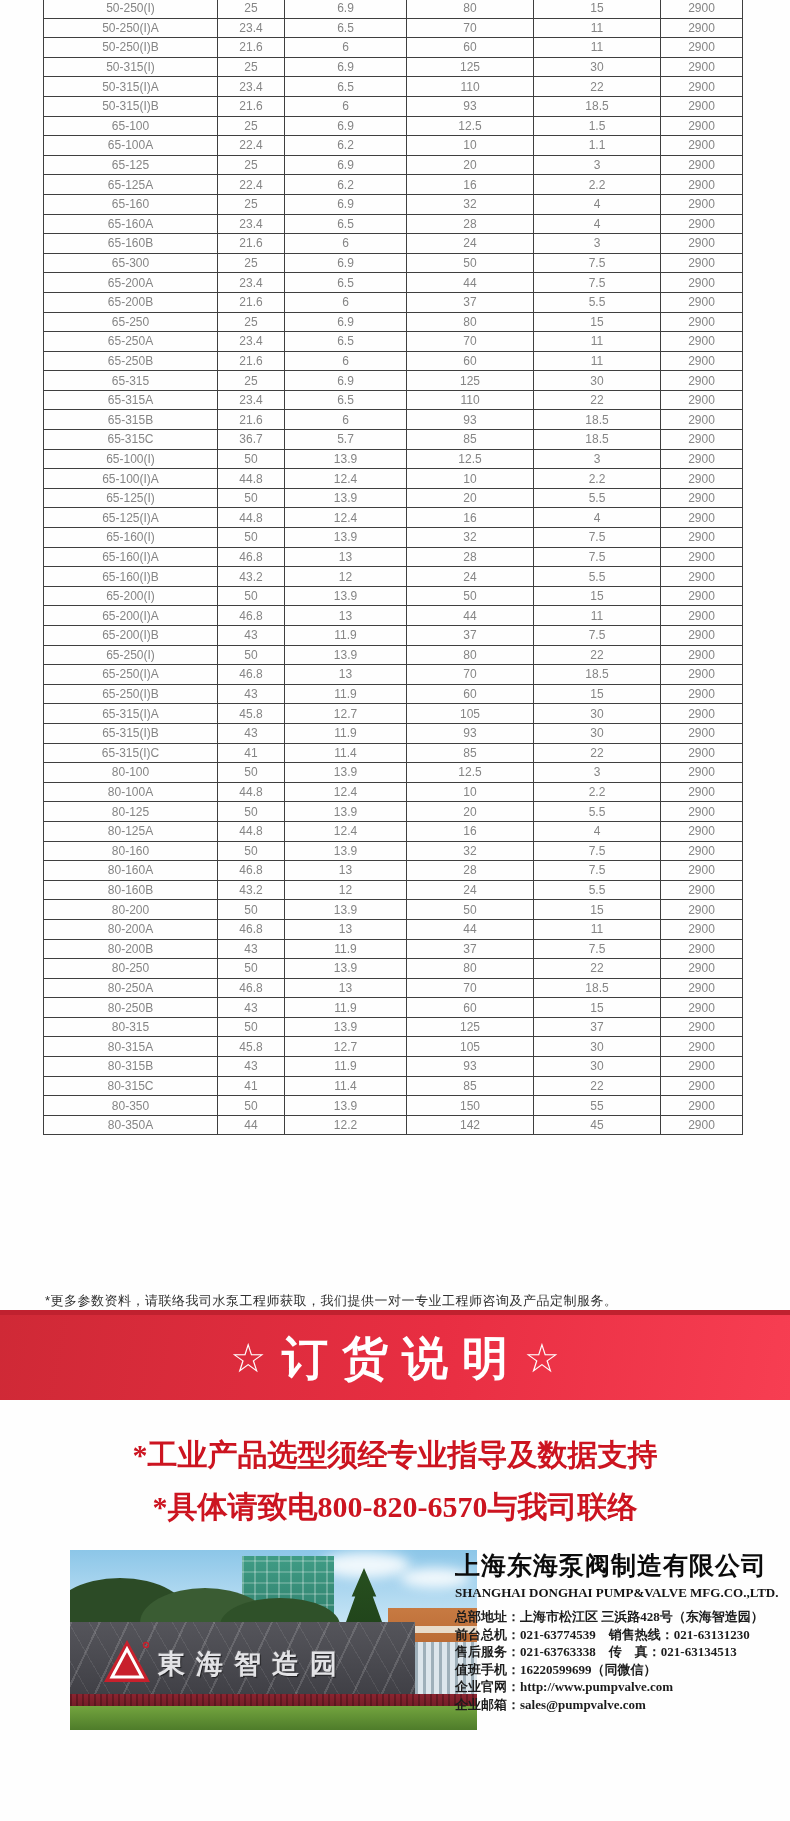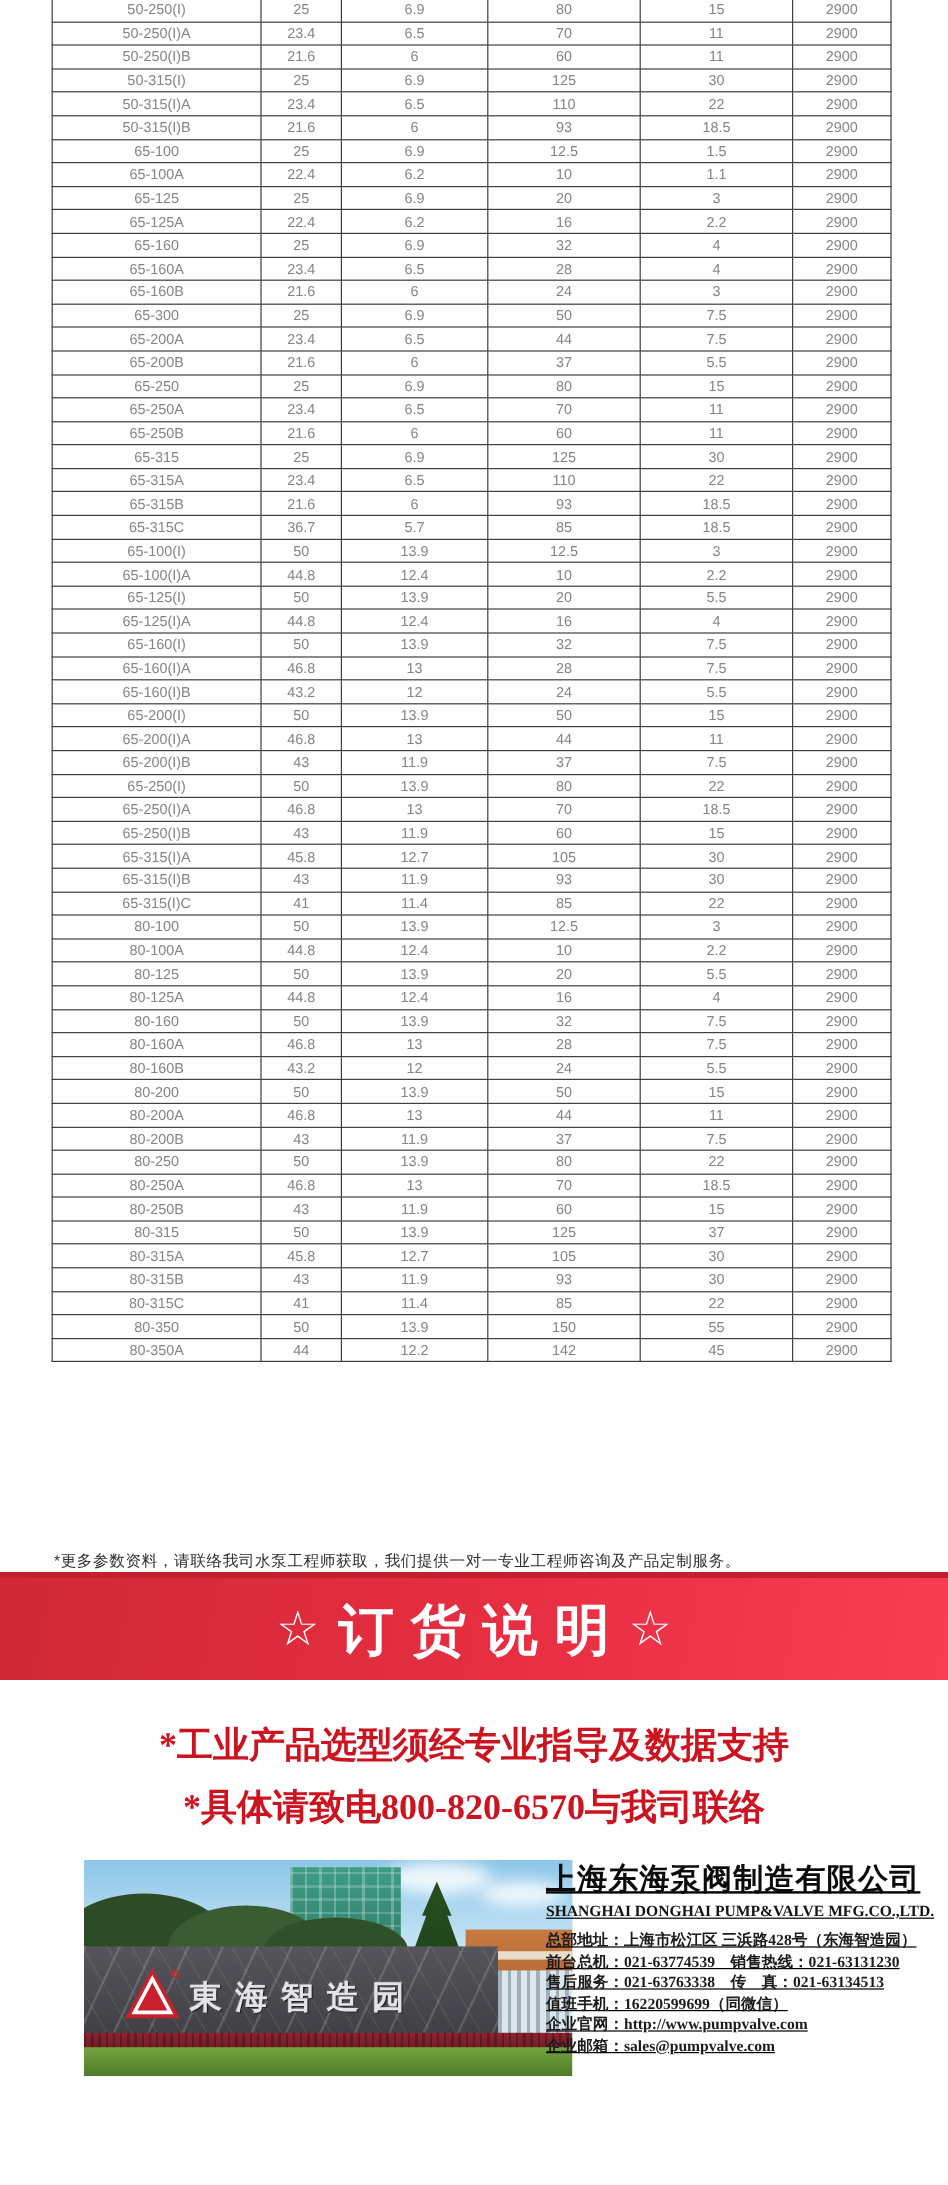--- a/index.html
+++ b/index.html
@@ -67,21 +67,21 @@
     font-size:27px;font-weight:bold;letter-spacing:11px;color:#e3e3e6;
     text-shadow:1px 1px 1px #1c1c1f,0 0 2px #ffffff55;white-space:nowrap;}
   .logo-tri{position:absolute;left:34px;top:18px;width:46px;height:42px;}
   .hedge{position:absolute;left:0;top:144px;width:407px;height:15px;
     background:
       repeating-linear-gradient(90deg,rgba(0,0,0,.25) 0 2px,transparent 2px 6px),
       linear-gradient(#8c2430,#6d1c25);}
   .lawn{position:absolute;left:0;top:156px;width:407px;height:24px;
     background:linear-gradient(#73a43e,#4e7c2a);}
 
-  .info{position:absolute;left:455px;top:1549px;width:325px;text-decoration:underline;}
+  .info{position:absolute;left:455px;top:1549px;width:325px;}
   .name-cn{font-size:25px;font-weight:bold;color:#0b0b0b;letter-spacing:1px;white-space:nowrap;}
   .name-en{margin-top:3px;font-family:"Liberation Serif",serif;font-weight:bold;
     font-size:13px;color:#141414;white-space:nowrap;}
   .hotline{margin-top:7px;font-family:"Liberation Serif",serif;font-weight:bold;
     color:#c01622;font-size:19px;white-space:nowrap;}
   .hotline .num{font-size:21px;letter-spacing:.5px;}
   .details{margin-top:7px;}
   .details .dline{font-family:"Liberation Serif",serif;font-weight:bold;
     font-size:13px;color:#1c1c1c;line-height:17.5px;white-space:nowrap;}
 </style>

